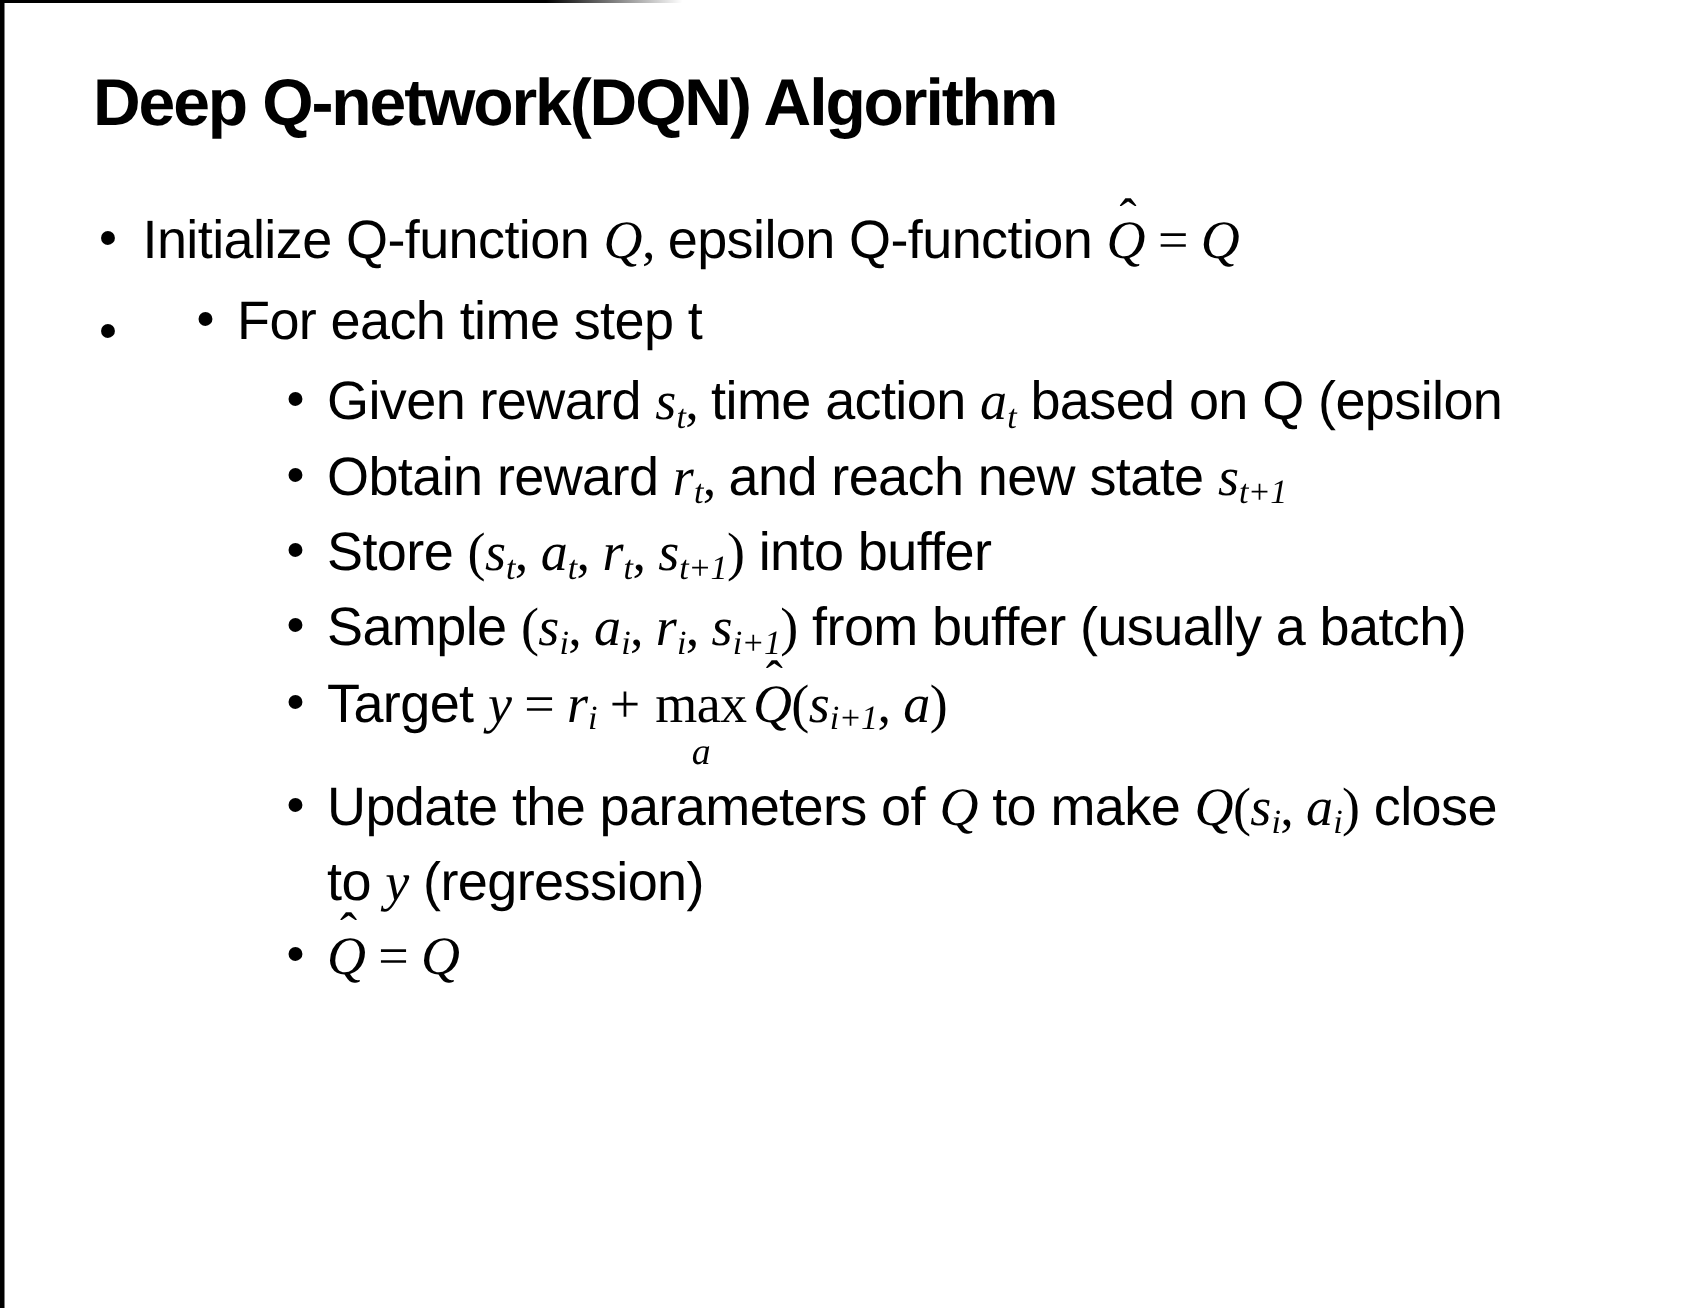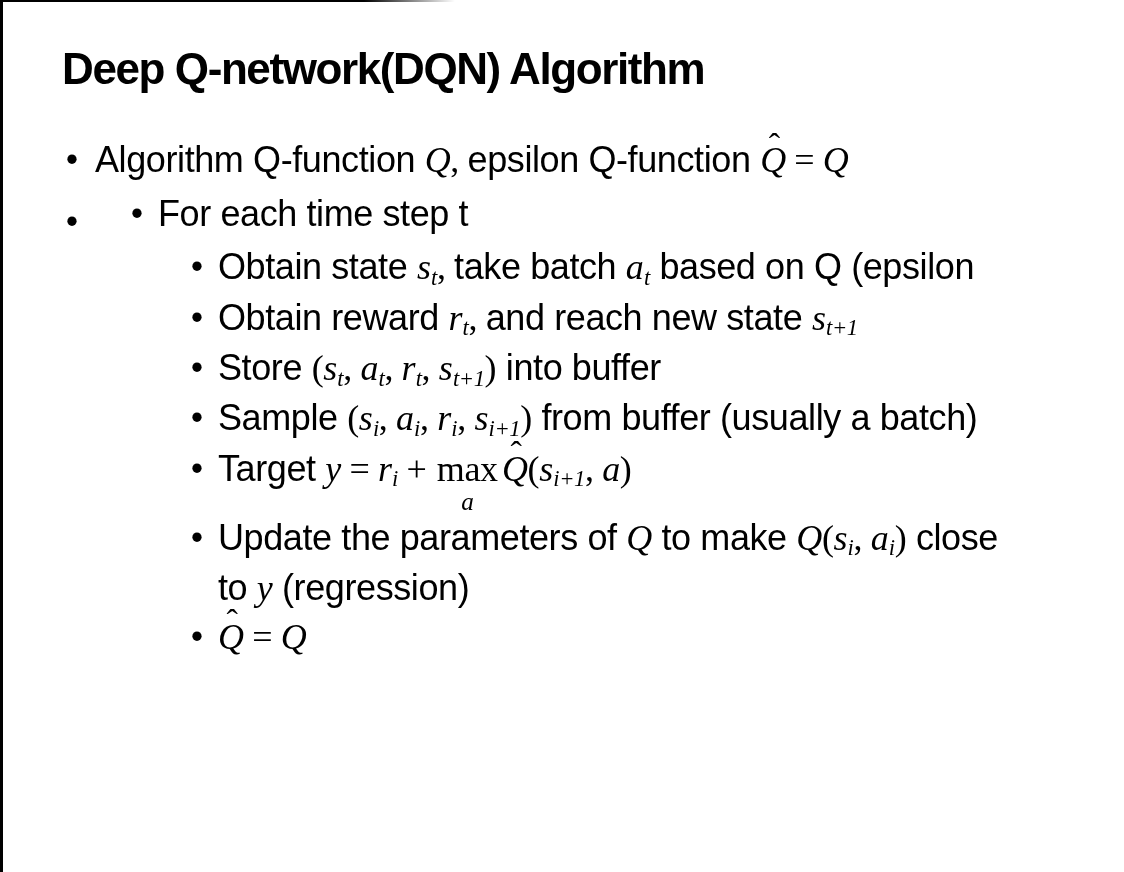--- a/index.html
+++ b/index.html
@@ -87,24 +87,24 @@
   }
 </style>
 </head>
 <body>
 
 <div class="slide" style="background: rgb(255, 255, 255); color: rgb(0, 0, 0);">
   <div class="border-left" style="background: rgb(0, 0, 0);"></div>
   <div class="border-top"></div>
   <h1 class="title">Deep Q-network(DQN) Algorithm</h1>
   <div class="bullets">
-      <div class="bullet level-1"><span class="marker">•</span><span class="content"><span class="t">Algorithm Q-function </span><span class="v">Q</span><span class="m">, </span><span class="t">epsilon Q-function </span><span class="vhat"><span class="hat">ˆ</span><span class="v">Q</span></span><span class="m"> = </span><span class="v">Q</span></span></div>
+      <div class="bullet level-1"><span class="marker">•</span><span class="content"><span class="t">Initialize Q-function </span><span class="v">Q</span><span class="m">, </span><span class="t">epsilon Q-function </span><span class="vhat"><span class="hat">ˆ</span><span class="v">Q</span></span><span class="m"> = </span><span class="v">Q</span></span></div>
       <div class="bullet level-1"><span class="marker">•</span></div>
       <div class="bullet level-2"><span class="marker">•</span><span class="content"><span class="t">For each time step t</span></span></div>
-      <div class="bullet level-3"><span class="marker">•</span><span class="content"><span class="t">Obtain state </span><span class="v">s<span class="sub">t</span></span><span class="m">, </span><span class="t">take batch </span><span class="v">a<span class="sub">t</span></span><span class="t"> based on Q (epsilon</span><br></span></div>
+      <div class="bullet level-3"><span class="marker">•</span><span class="content"><span class="t">Given reward </span><span class="v">s<span class="sub">t</span></span><span class="m">, </span><span class="t">time action </span><span class="v">a<span class="sub">t</span></span><span class="t"> based on Q (epsilon</span><br></span></div>
       <div class="bullet level-3"><span class="marker">•</span><span class="content"><span class="t">Obtain reward </span><span class="v">r<span class="sub">t</span></span><span class="m">, </span><span class="t">and reach new state </span><span class="v">s<span class="sub">t+1</span></span></span></div>
       <div class="bullet level-3"><span class="marker">•</span><span class="content"><span class="t">Store </span><span class="m">(</span><span class="v">s<span class="sub">t</span></span><span class="m">, </span><span class="v">a<span class="sub">t</span></span><span class="m">, </span><span class="v">r<span class="sub">t</span></span><span class="m">, </span><span class="v">s<span class="sub">t+1</span></span><span class="m">)</span><span class="t"> into buffer</span></span></div>
       <div class="bullet level-3"><span class="marker">•</span><span class="content"><span class="t">Sample </span><span class="m">(</span><span class="v">s<span class="sub">i</span></span><span class="m">, </span><span class="v">a<span class="sub">i</span></span><span class="m">, </span><span class="v">r<span class="sub">i</span></span><span class="m">, </span><span class="v">s<span class="sub">i+1</span></span><span class="m">)</span><span class="t"> from buffer (usually a batch)</span></span></div>
       <div class="bullet level-3"><span class="marker">•</span><span class="content"><span class="t">Target </span><span class="v">y</span><span class="m"> = </span><span class="v">r<span class="sub">i</span></span><span class="m"> + </span><span class="limop">
             <span class="op">max</span>
             <span class="under">a</span>
           </span><span class="vhat"><span class="hat">ˆ</span><span class="v">Q</span></span><span class="m">(</span><span class="v">s<span class="sub">i+1</span></span><span class="m">, </span><span class="v">a</span><span class="m">)</span></span></div>
       <div class="bullet level-3"><span class="marker">•</span><span class="content"><span class="t">Update the parameters of </span><span class="v">Q</span><span class="t"> to make </span><span class="v">Q</span><span class="m">(</span><span class="v">s<span class="sub">i</span></span><span class="m">, </span><span class="v">a<span class="sub">i</span></span><span class="m">)</span><span class="t"> close</span><br><span class="t">to </span><span class="v">y</span><span class="t"> (regression)</span></span></div>
       <div class="bullet level-3"><span class="marker">•</span><span class="content"><span class="vhat"><span class="hat">ˆ</span><span class="v">Q</span></span><span class="m"> = </span><span class="v">Q</span></span></div>
     </div>

